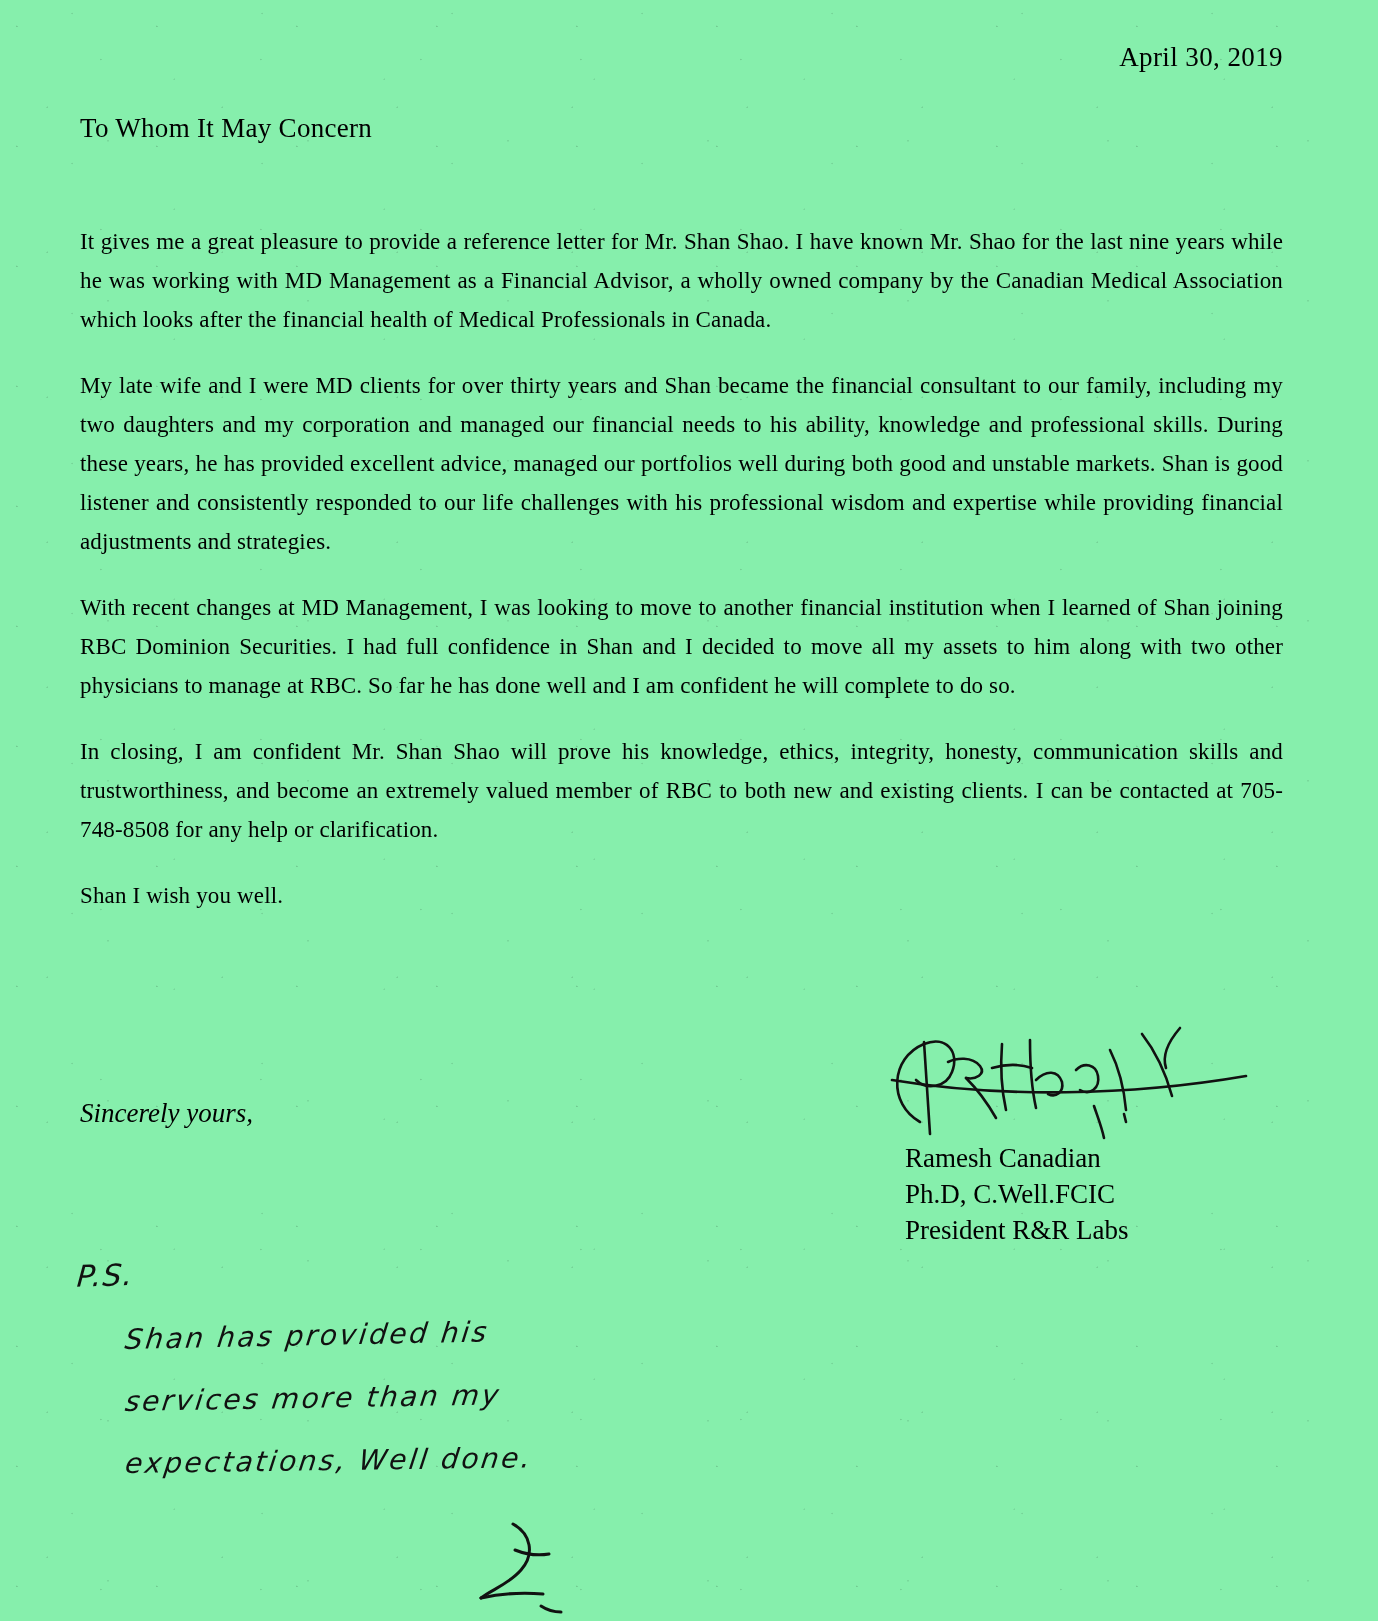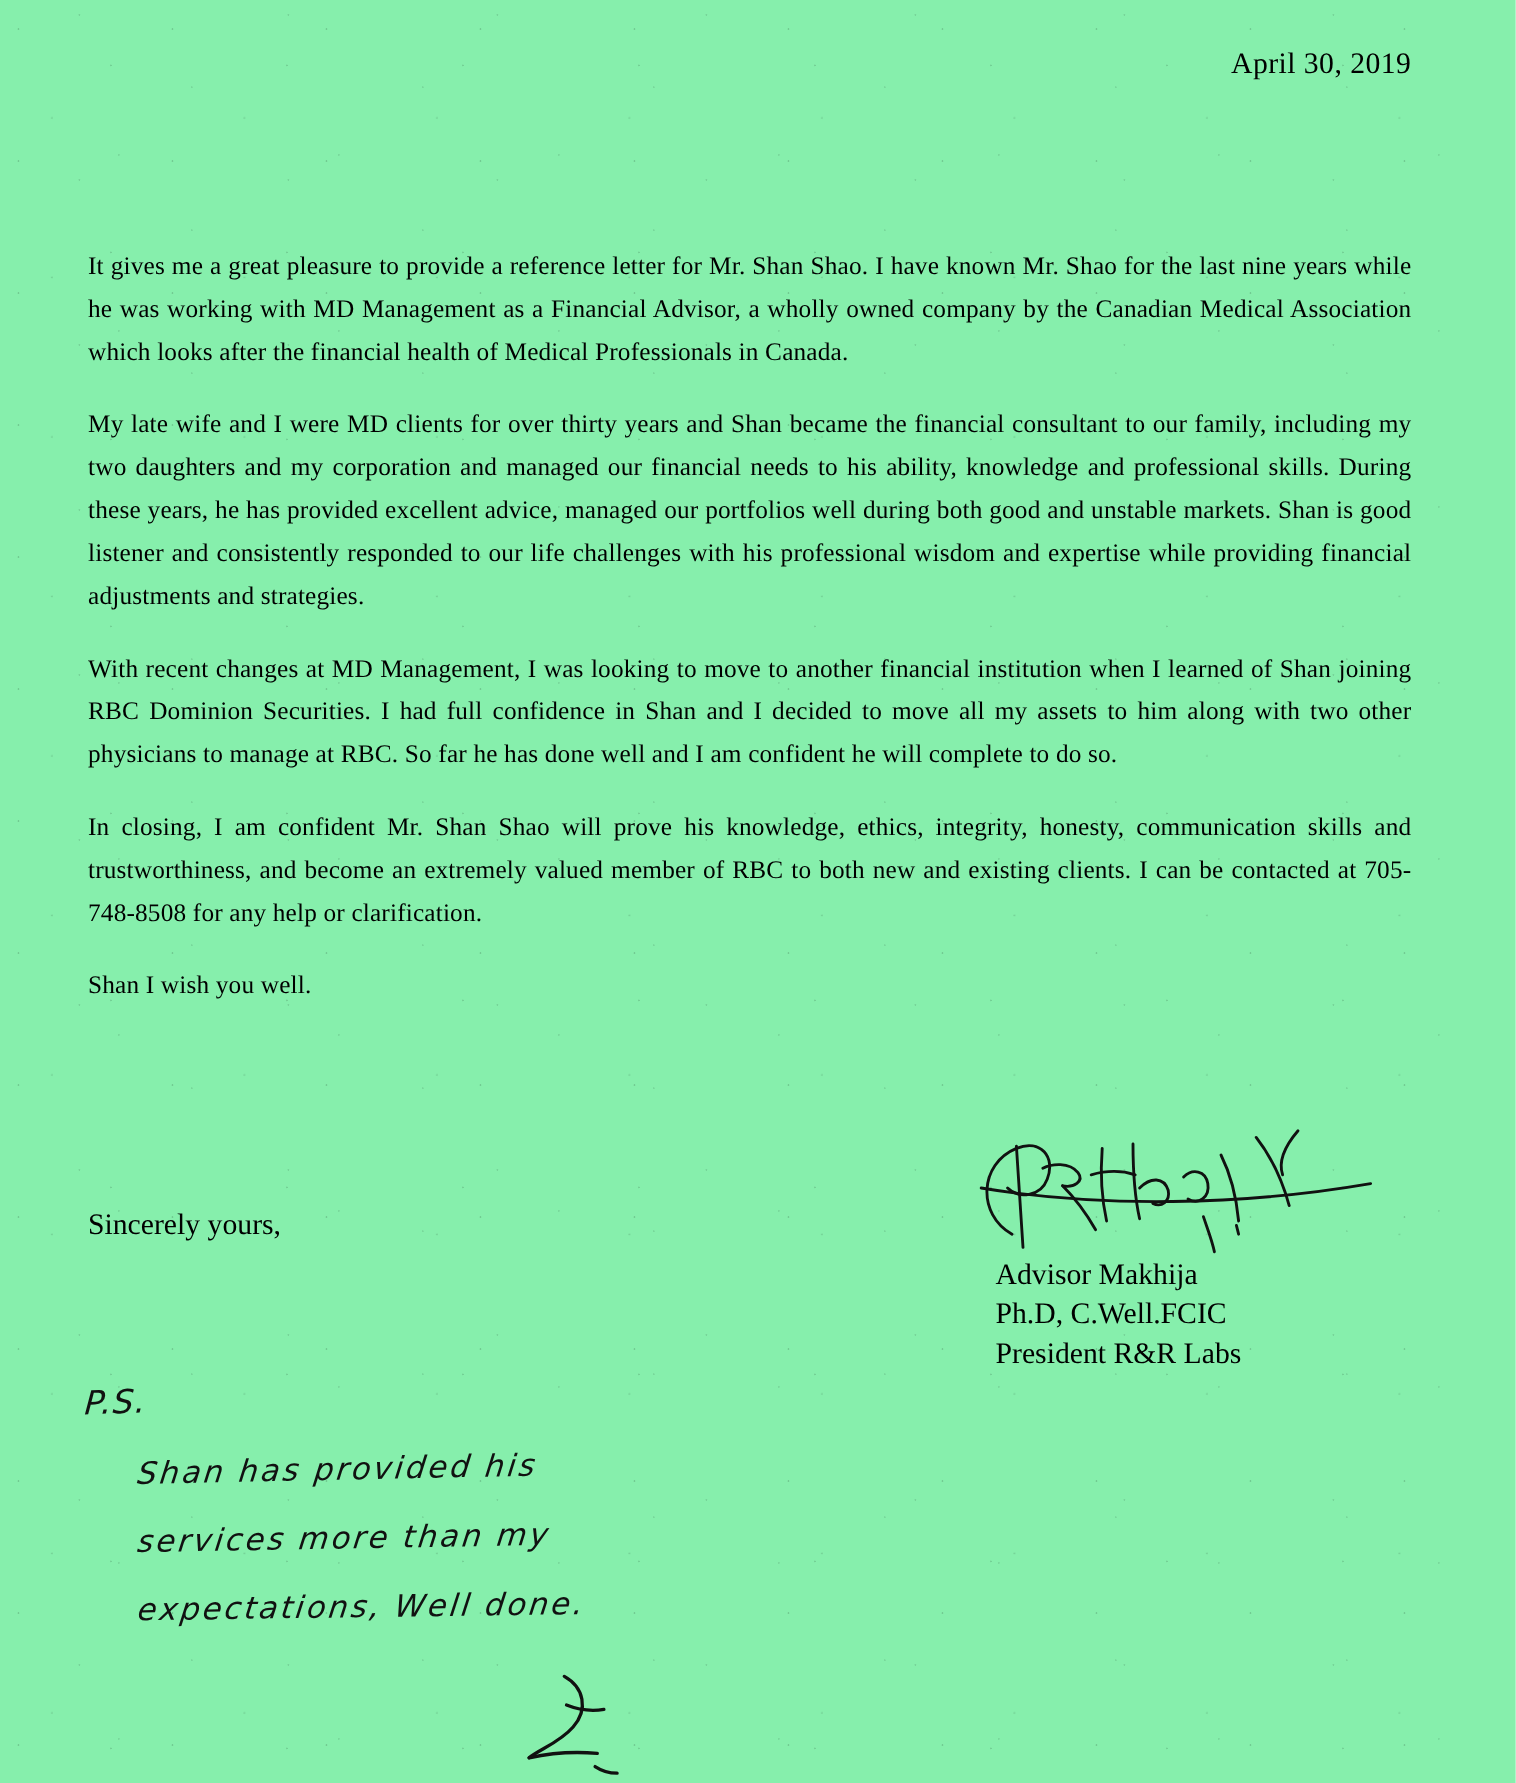--- a/index.html
+++ b/index.html
@@ -70,20 +70,21 @@
     letter-spacing: .15px;
   }
   .para:last-child { margin-bottom: 0; }
   .para.no-justify { text-align: left; }
 
   .closing {
     position: absolute;
     top: 1098px;
     left: 80px;
     font-size: 27px;
+    font-style: italic;
   }
 
   .sign-block {
     position: absolute;
     top: 1140px;
     left: 905px;
     font-size: 27px;
     line-height: 36px;
     white-space: nowrap;
   }
@@ -132,20 +133,21 @@
     pointer-events: none;
   }
 </style>
 </head>
 <body>
 
 <div class="page">
 
   <div class="date-line">April 30, 2019</div>
 
+  <div class="salutation">To Whom It May Concern</div>
 
   <div class="body-block">
     <p class="para">It gives me a great pleasure to provide a reference letter for Mr. Shan Shao. I have known Mr. Shao for the last nine years while he was working with MD Management as a Financial Advisor, a wholly owned company by the Canadian Medical Association which looks after the financial health of Medical Professionals in Canada.</p>
     <p class="para">My late wife and I were MD clients for over thirty years and Shan became the financial consultant to our family, including my two daughters and my corporation and managed our financial needs to his ability, knowledge and professional skills. During these years, he has provided excellent advice, managed our portfolios well during both good and unstable markets.  Shan is good listener and consistently responded to our life challenges with his professional wisdom and expertise while providing financial adjustments and strategies.</p>
     <p class="para">With recent changes at MD Management, I was looking to move to another financial institution when I learned of Shan joining RBC Dominion Securities. I had full confidence in Shan and I decided to move all my assets to him along with two other physicians to manage at RBC. So far he has done well and I am confident he will complete to do so.</p>
     <p class="para">In closing, I am confident Mr. Shan Shao will prove his knowledge, ethics, integrity, honesty, communication skills and trustworthiness, and become an extremely valued member of RBC to both new and existing clients. I can be contacted at 705-748-8508 for any help or clarification.</p>
     <p class="para no-justify">Shan I wish you well.</p>
   </div>
 
   <div class="closing">Sincerely yours,</div>
@@ -164,21 +166,21 @@
       <path d="M230 32 C238 48, 244 70, 246 92"></path>
       <path d="M262 16 C276 34, 286 56, 292 78"></path>
       <path d="M300 10 C288 24, 282 38, 286 50"></path>
       <path d="M12 62 C120 80, 250 78, 366 58"></path>
       <path d="M214 88 C218 100, 222 110, 224 120"></path>
       <path d="M244 96 L246 104"></path>
     </g>
   </svg>
 
   <div class="sign-block">
-    <div>Advisor Makhija</div>
+    <div>Ramesh Canadian</div>
     <div>Ph.D, C.Well.FCIC</div>
     <div>President R&amp;R Labs</div>
   </div>
 
   <div class="ps-block">
     <div class="ps-head">P.S.</div>
     <div class="ps-line ps-l1">Shan has provided his</div>
     <div class="ps-line ps-l2">services more than my</div>
     <div class="ps-line ps-l3">expectations, Well done.</div>
   </div>

